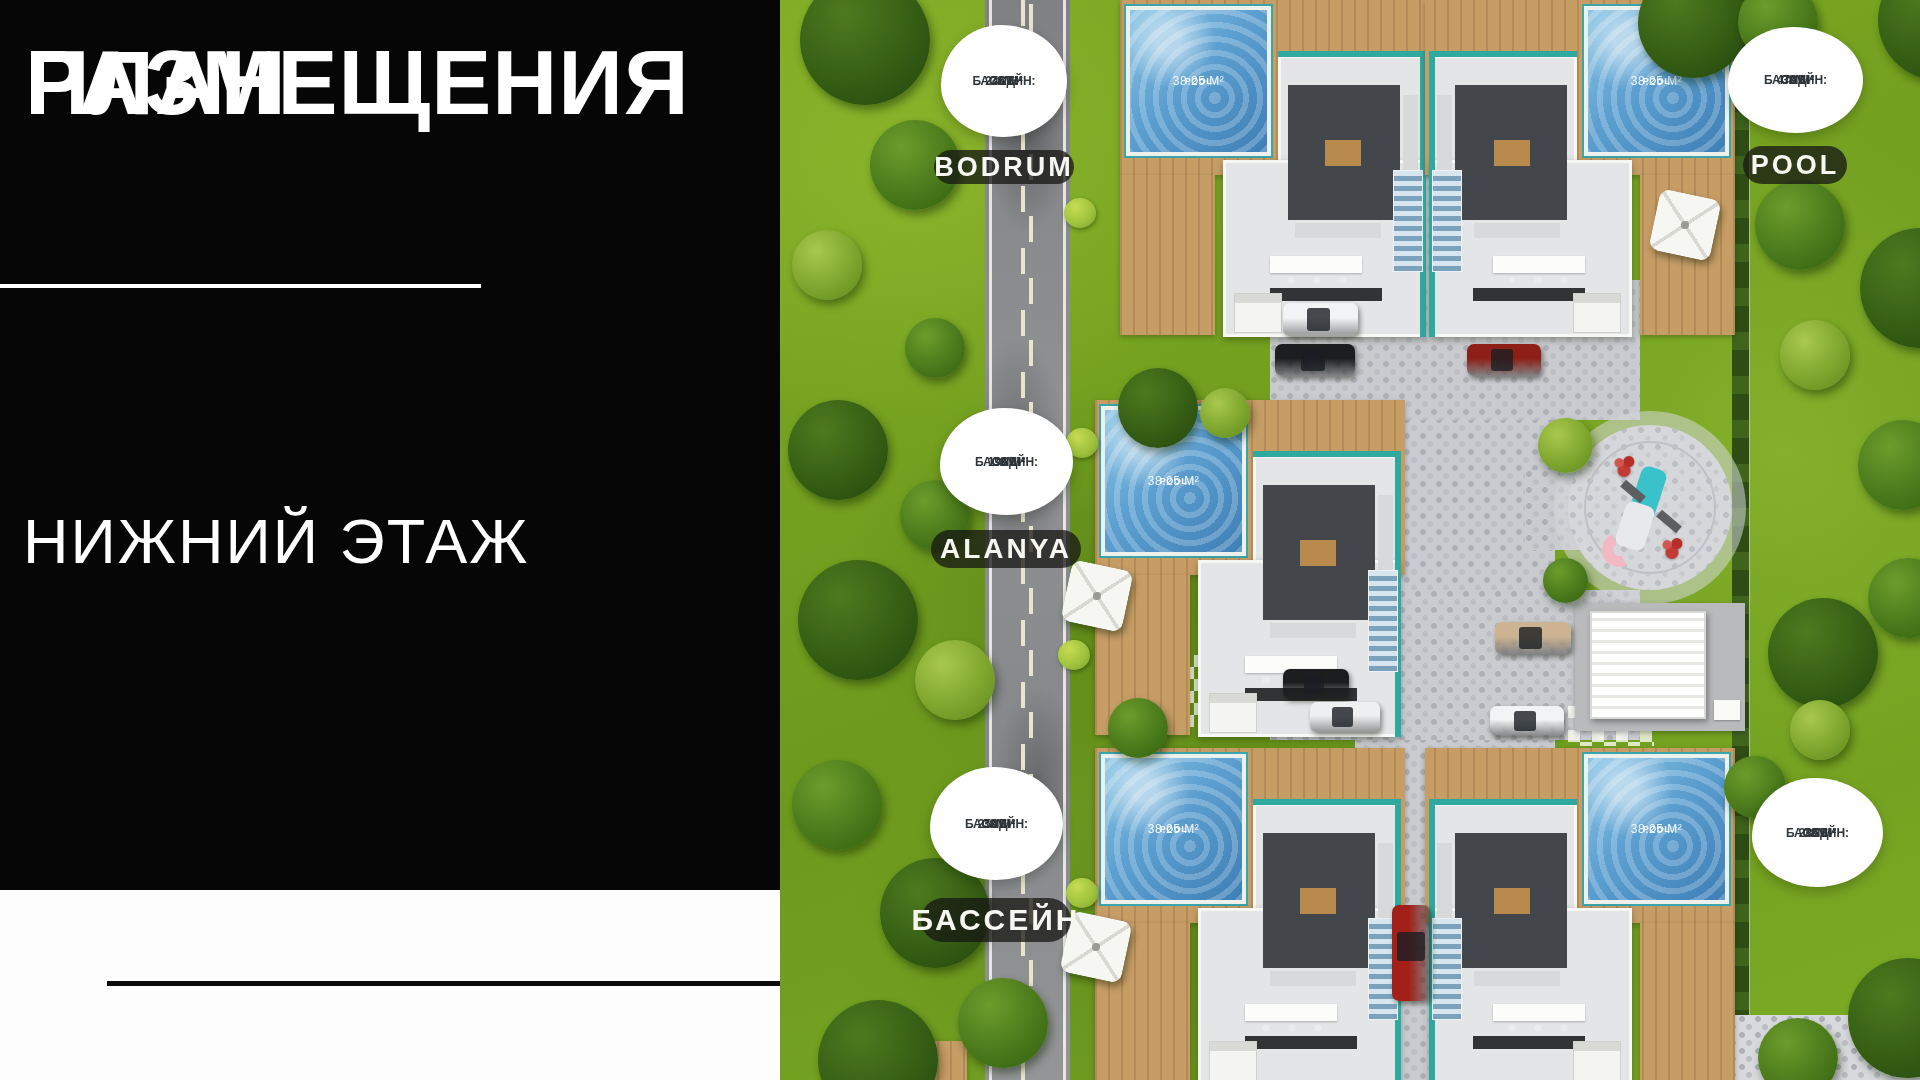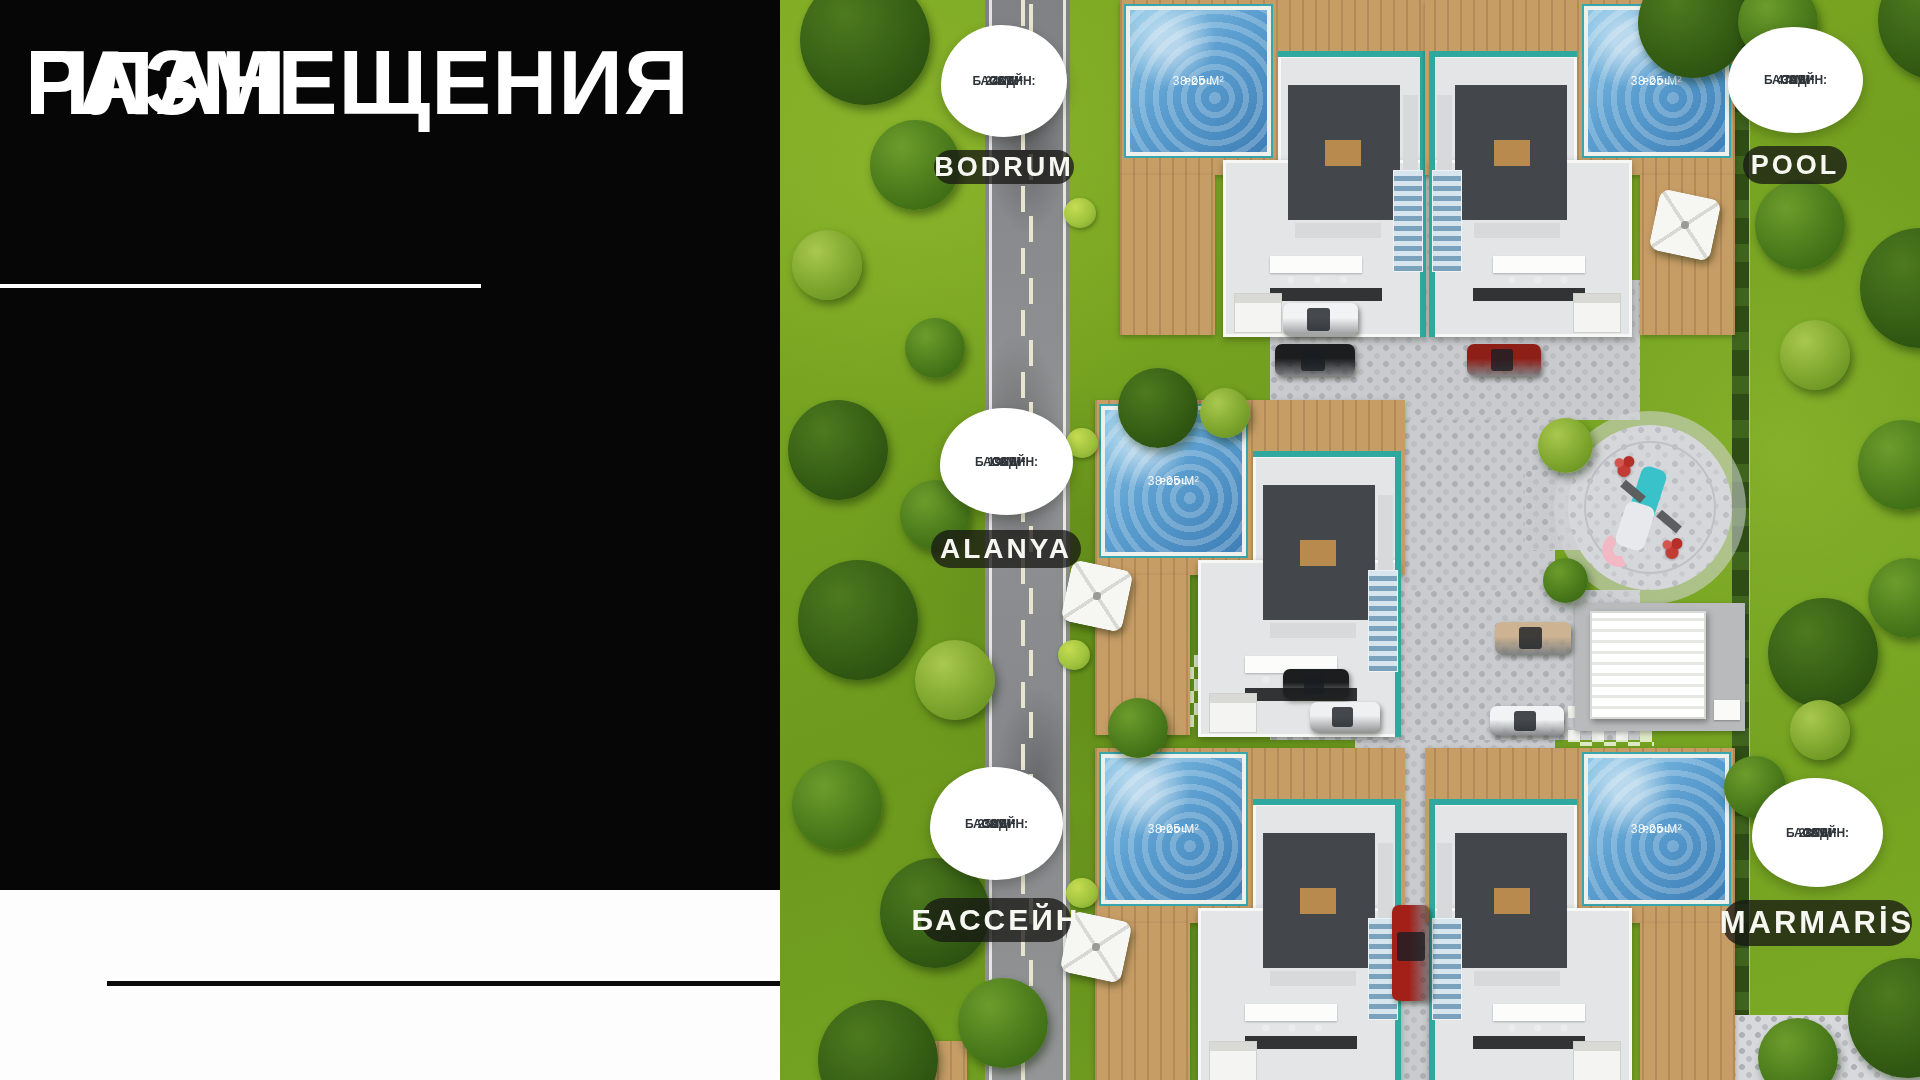--- a/index.html
+++ b/index.html
@@ -115,20 +115,21 @@
 <div class="stage">
 
   <div class="panel-black"></div>
   <div class="panel-white"></div>
   <div class="panel-line"></div>
   <div class="title">
     <div>ПЛАН</div>
     <div>РАЗМЕЩЕНИЯ</div>
   </div>
   <div class="title-underline"></div>
+  <div class="subtitle">НИЖНИЙ ЭТАЖ</div>
 
   <div class="map">
 
     <div class="road">
       <div class="road-dash" style="left:36px"></div>
       <div class="road-dash" style="left:44px;background-position:0 30px"></div>
     </div>
 
     <div class="hedge"></div>
 
@@ -366,16 +367,15 @@
       <div>38М²</div>
     </div>
     <div class="pill" style="left:141px;top:898px;width:150px;height:44px;font-size:30px">БАССЕЙН</div>
 
     <div class="badge" style="left:972px;top:778px;width:131px;height:109px">
       <div>САД:</div>
       <div>285 М²</div>
       <div>БАССЕЙН:</div>
       <div>38М²</div>
     </div>
-    <div class="pill" style="left:942px;top:900px;width:190px;height:46px;font-size:31px">MARMARİS</div>
 
   </div>
 </div>
 
 </body></html>

